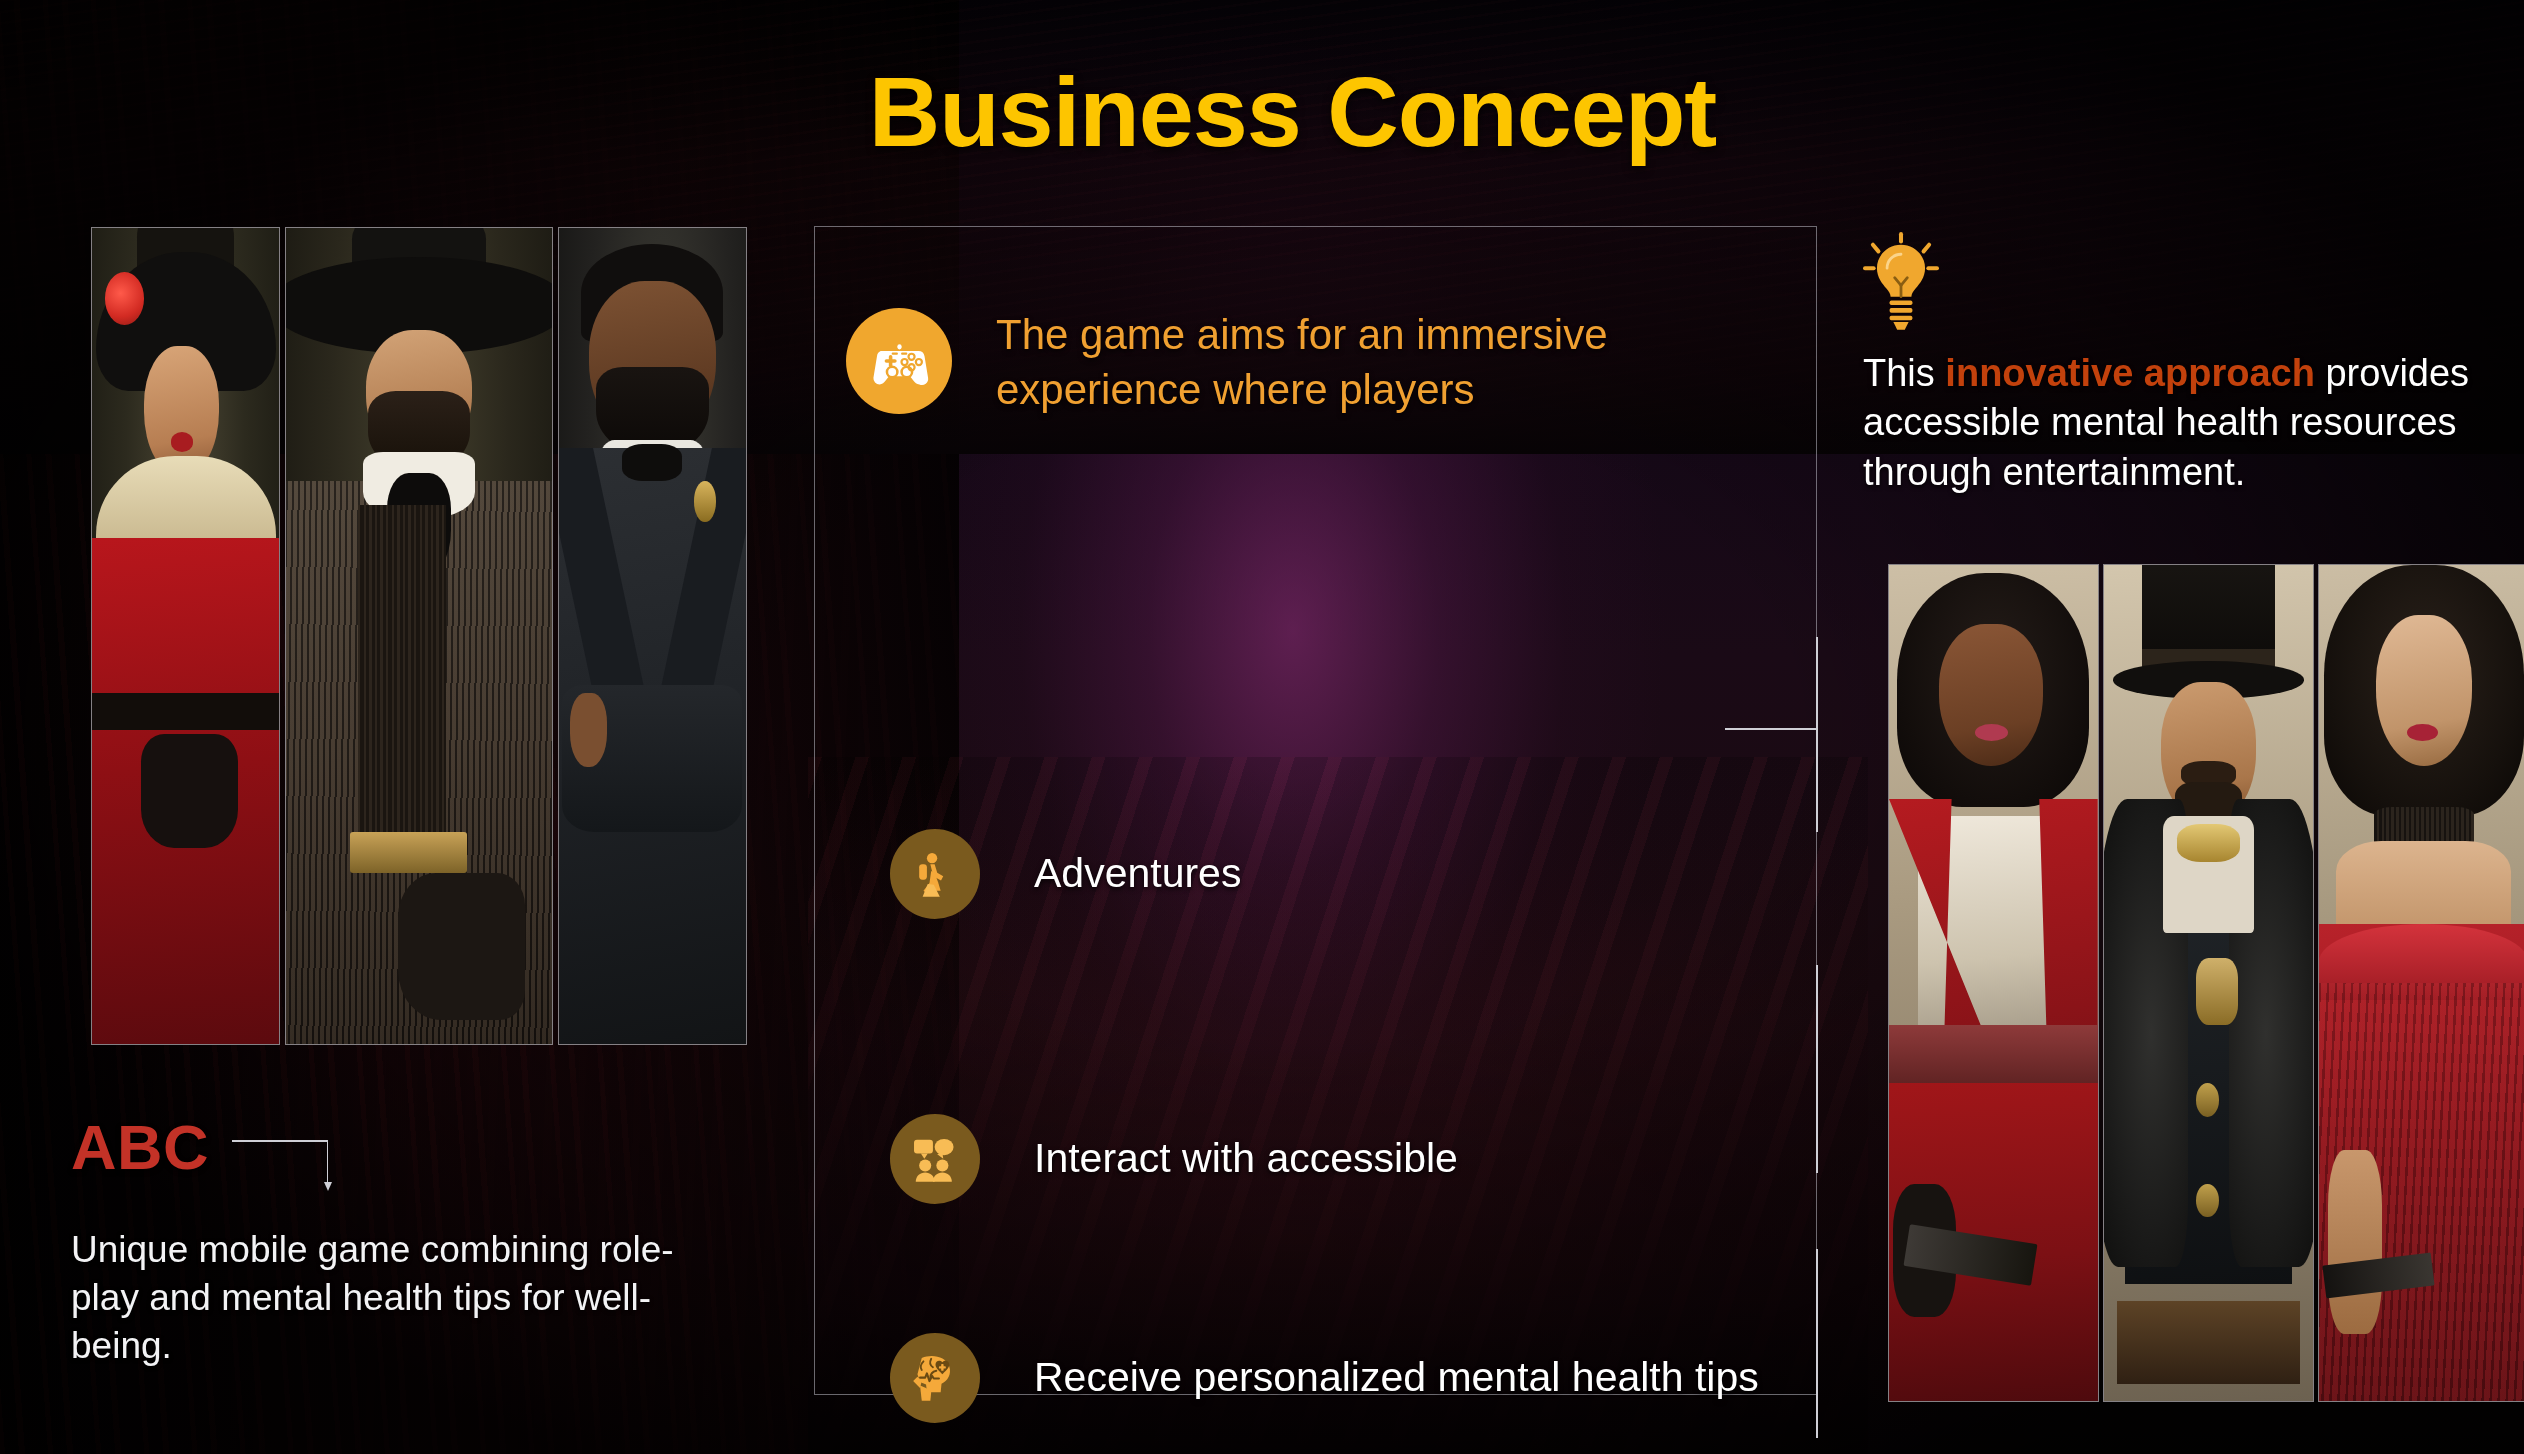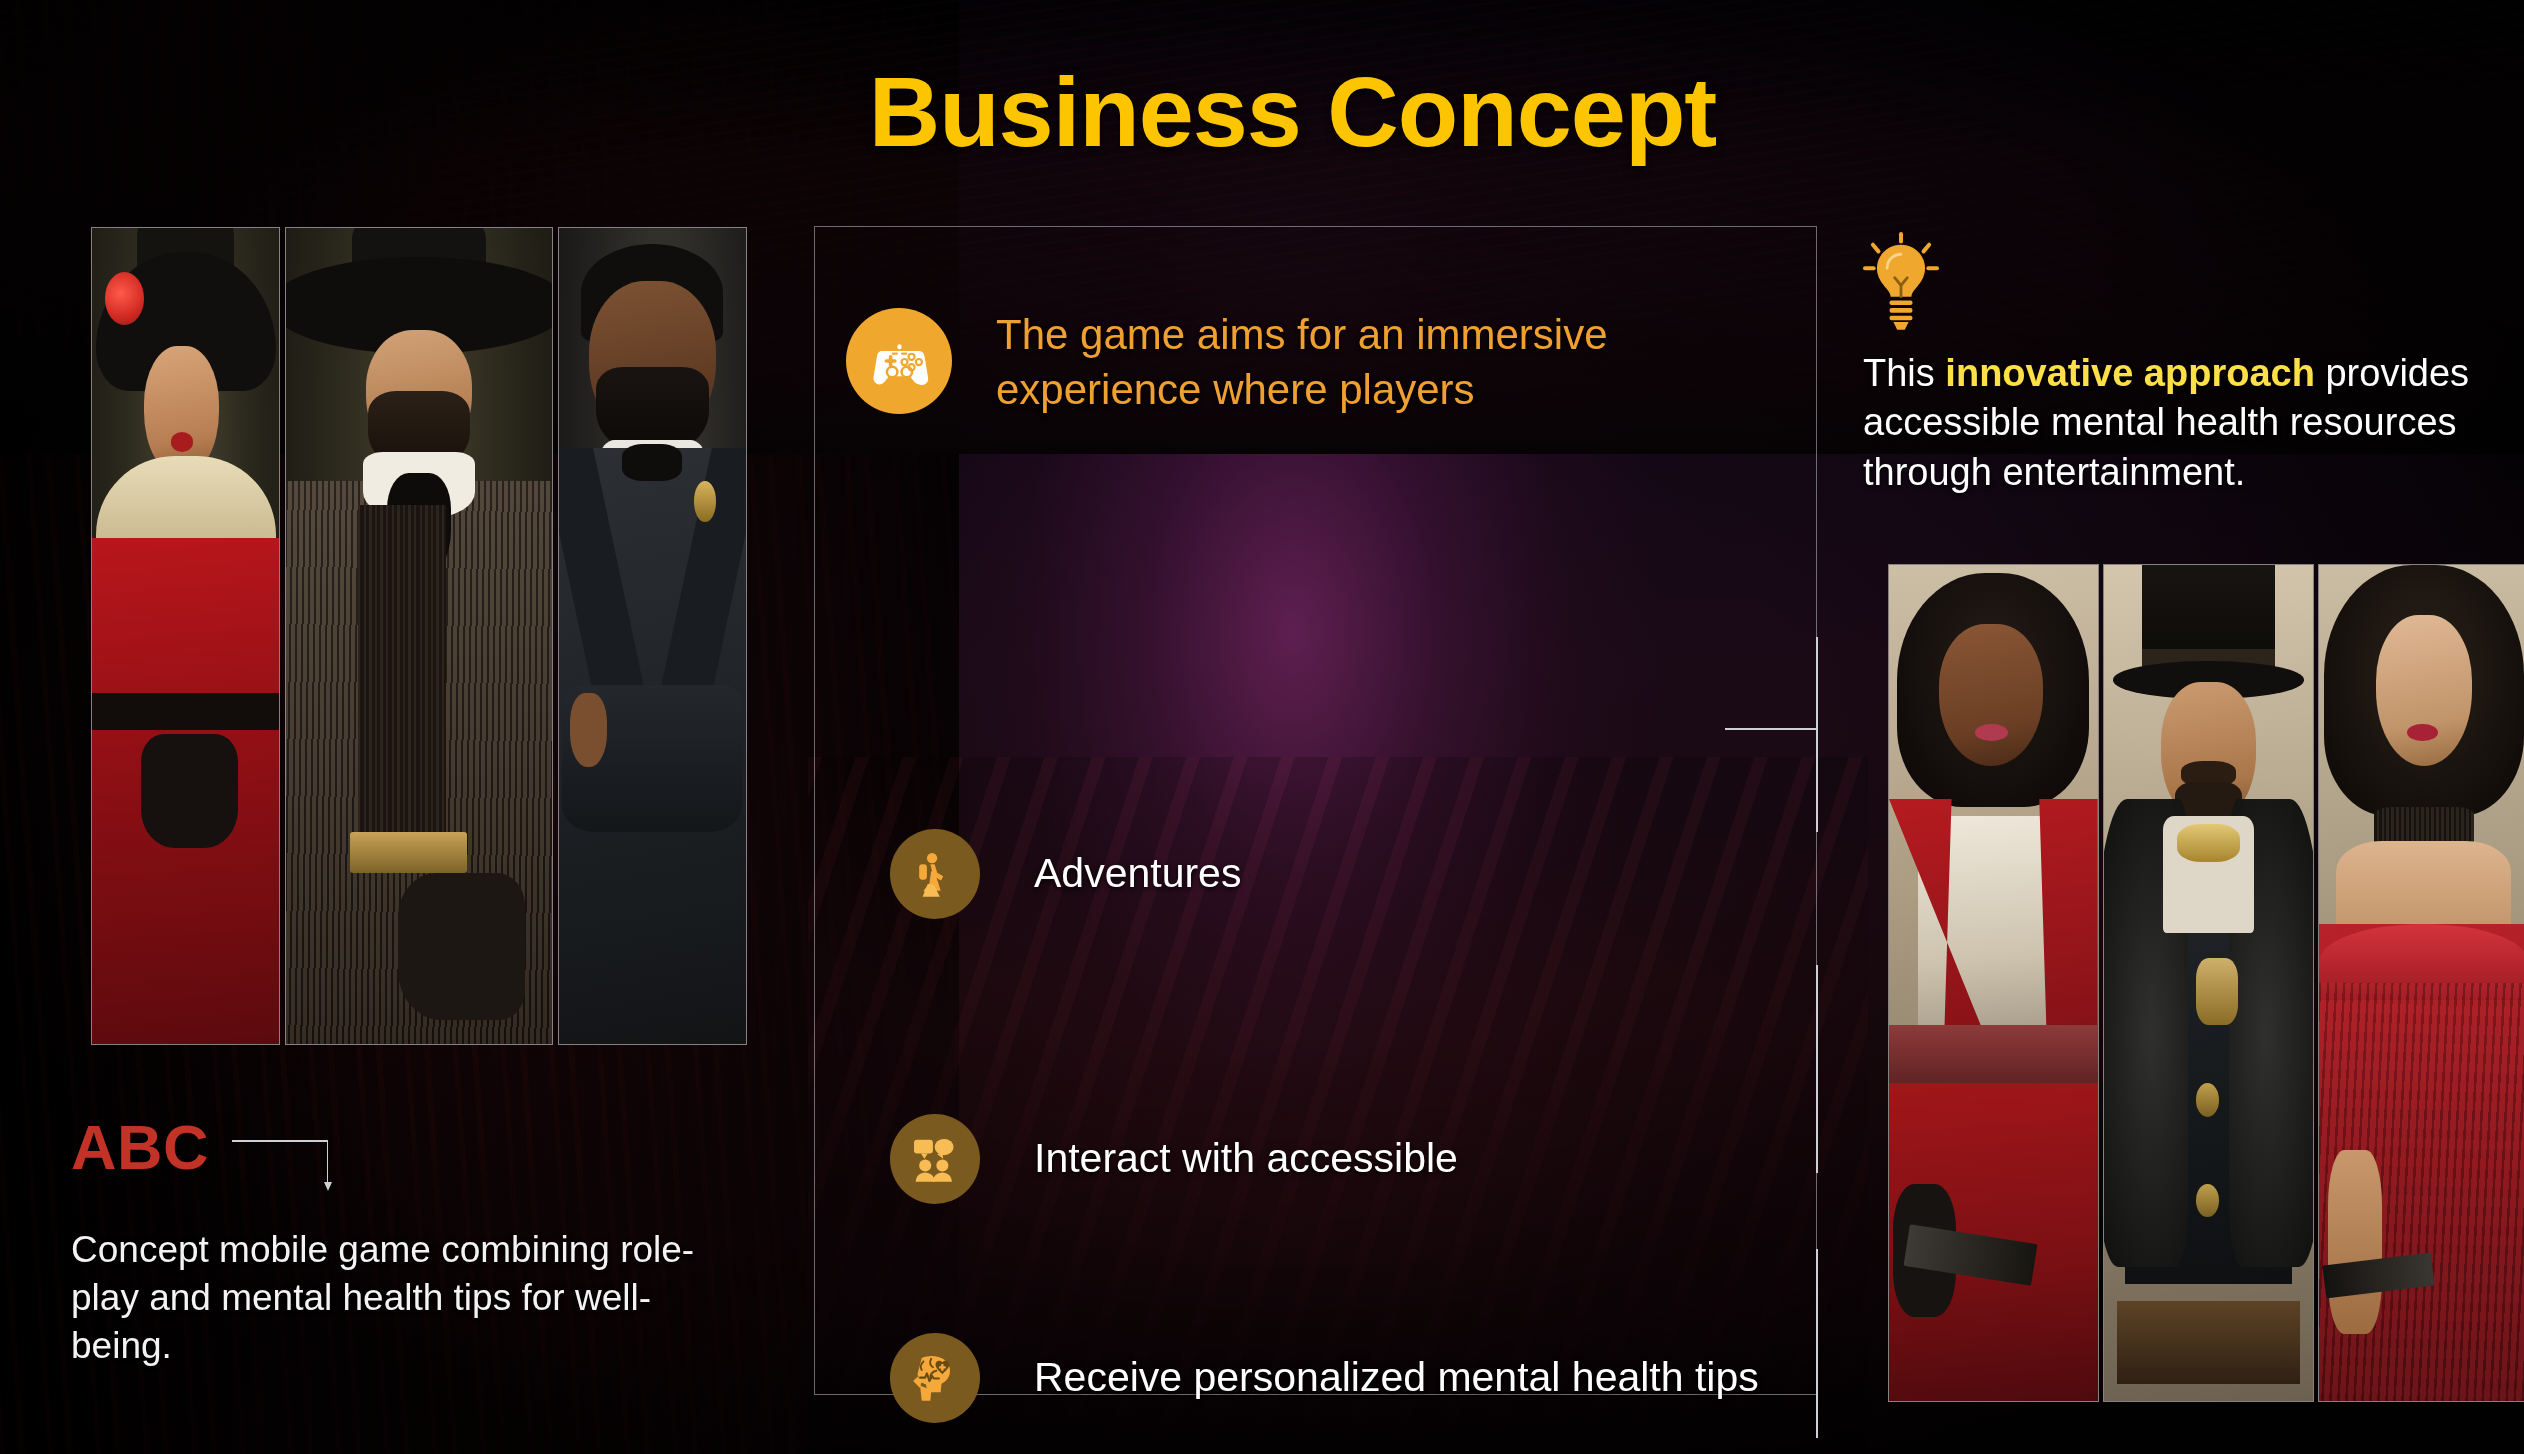--- a/index.html
+++ b/index.html
@@ -186,21 +186,21 @@
   .conn-down2 { left:1001px; top:738px; width:1.5px; height:208px; }
   .conn-down3 { left:1001px; top:1022px; width:1.5px; height:189px; }
 
   
   .right-col { position:absolute; left:1863px; top:232px; width:667px; }
   .bulb-wrap { width:76px; height:101px; }
   .right-text {
     margin-top:16px; font-size:38px; line-height:1.30; color:#ffffff;
     text-shadow:0 1.5px 4.5px rgba(0,0,0,0.92);
   }
-  .hl { color:#fde047; font-weight:bold; }
+  .hl { color:#c2410c; font-weight:bold; }
 
   
   .right-strip { position:absolute; left:1888px; top:564px; width:641px; height:838px; display:flex; gap:4.5px; }
 
   
   .R1 .p-bg  { background:linear-gradient(175deg,#cdbfa6 0%,#a99a80 40%,#6f6351 100%); }
   .R1 .hair  { left:4%; top:1%; width:92%; height:28%; background:radial-gradient(ellipse at 50% 40%, #241c18 0%, #120d0b 70%, #0a0706 100%); border-radius:46% 46% 34% 34%; }
   .R1 .face  { left:24%; top:7%; width:50%; height:17%; background:linear-gradient(170deg,#8a5636 0%,#6b3f24 70%,#4b2a16 100%); border-radius:44% 44% 50% 50%; }
   .R1 .lips  { left:41%; top:19%; width:16%; height:2%; background:#b03a50; border-radius:50%; }
   .R1 .blouse{ left:14%; top:30%; width:72%; height:28%; background:linear-gradient(175deg,#efe8db 0%,#cdc3ae 60%,#9e9482 100%); border-radius:18% 18% 6% 6%; }
@@ -304,21 +304,21 @@
 
   <div class="abc-block">
     <div class="abc-row">
       <div class="abc-label">ABC</div>
       <div class="abc-connector">
         <div class="h"></div>
           <div class="v"></div>
           <div class="arw"></div>
       </div>
     </div>
-    <div class="abc-body">Concept mobile game combining role-play and mental health tips for well-being.</div>
+    <div class="abc-body">Unique mobile game combining role-play and mental health tips for well-being.</div>
   </div>
 
   <div class="center-panel">
 
     <div class="lead-row">
       <div class="lead-circle">
         <svg width="67" height="67" viewBox="0 0 64 64" aria-hidden="true">
           <path d="M14 22h36a6 6 0 0 1 5.9 5l3.4 20.5A6 6 0 0 1 51 54c-2.6 0-4.3-1.7-5.6-3.5L42 46H22l-3.4 4.5C17.3 52.3 15.6 54 13 54a6 6 0 0 1-5.9-6.5L10.5 27A6 6 0 0 1 14 22z" fill="#ffffff"></path>
           <rect x="30" y="15.5" width="4" height="5" rx="2" fill="#ffffff"></rect>
           <rect x="17.8" y="29.8" width="11.5" height="3.4" rx="1.7" fill="#F0A72E"></rect>

